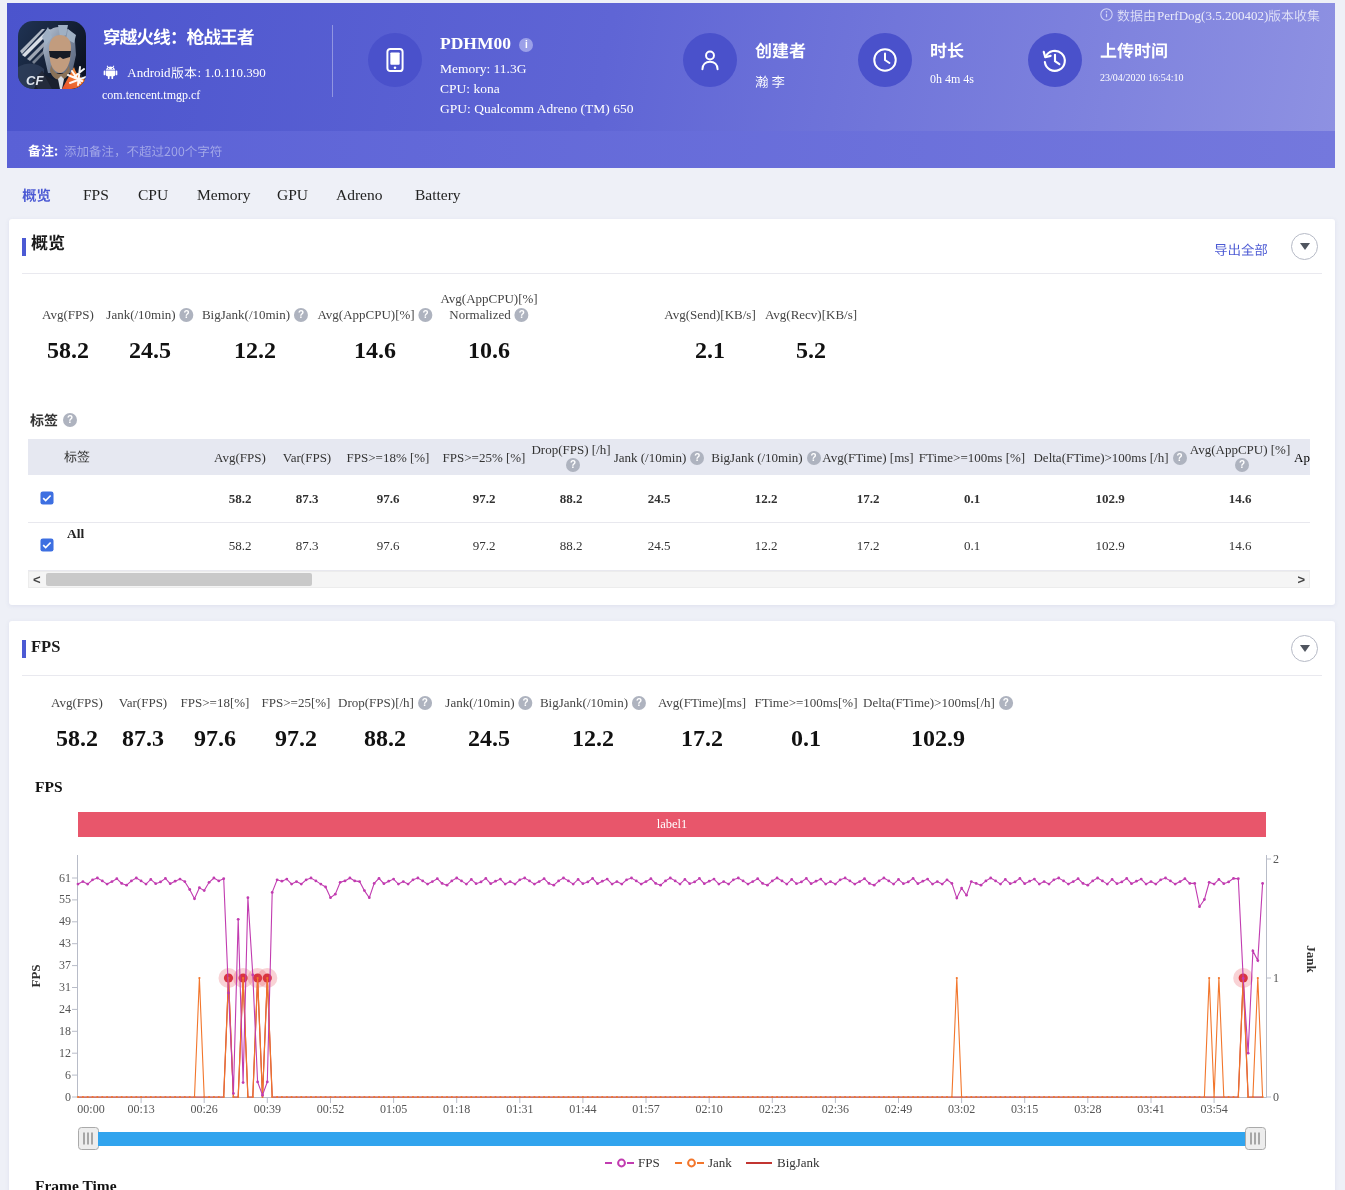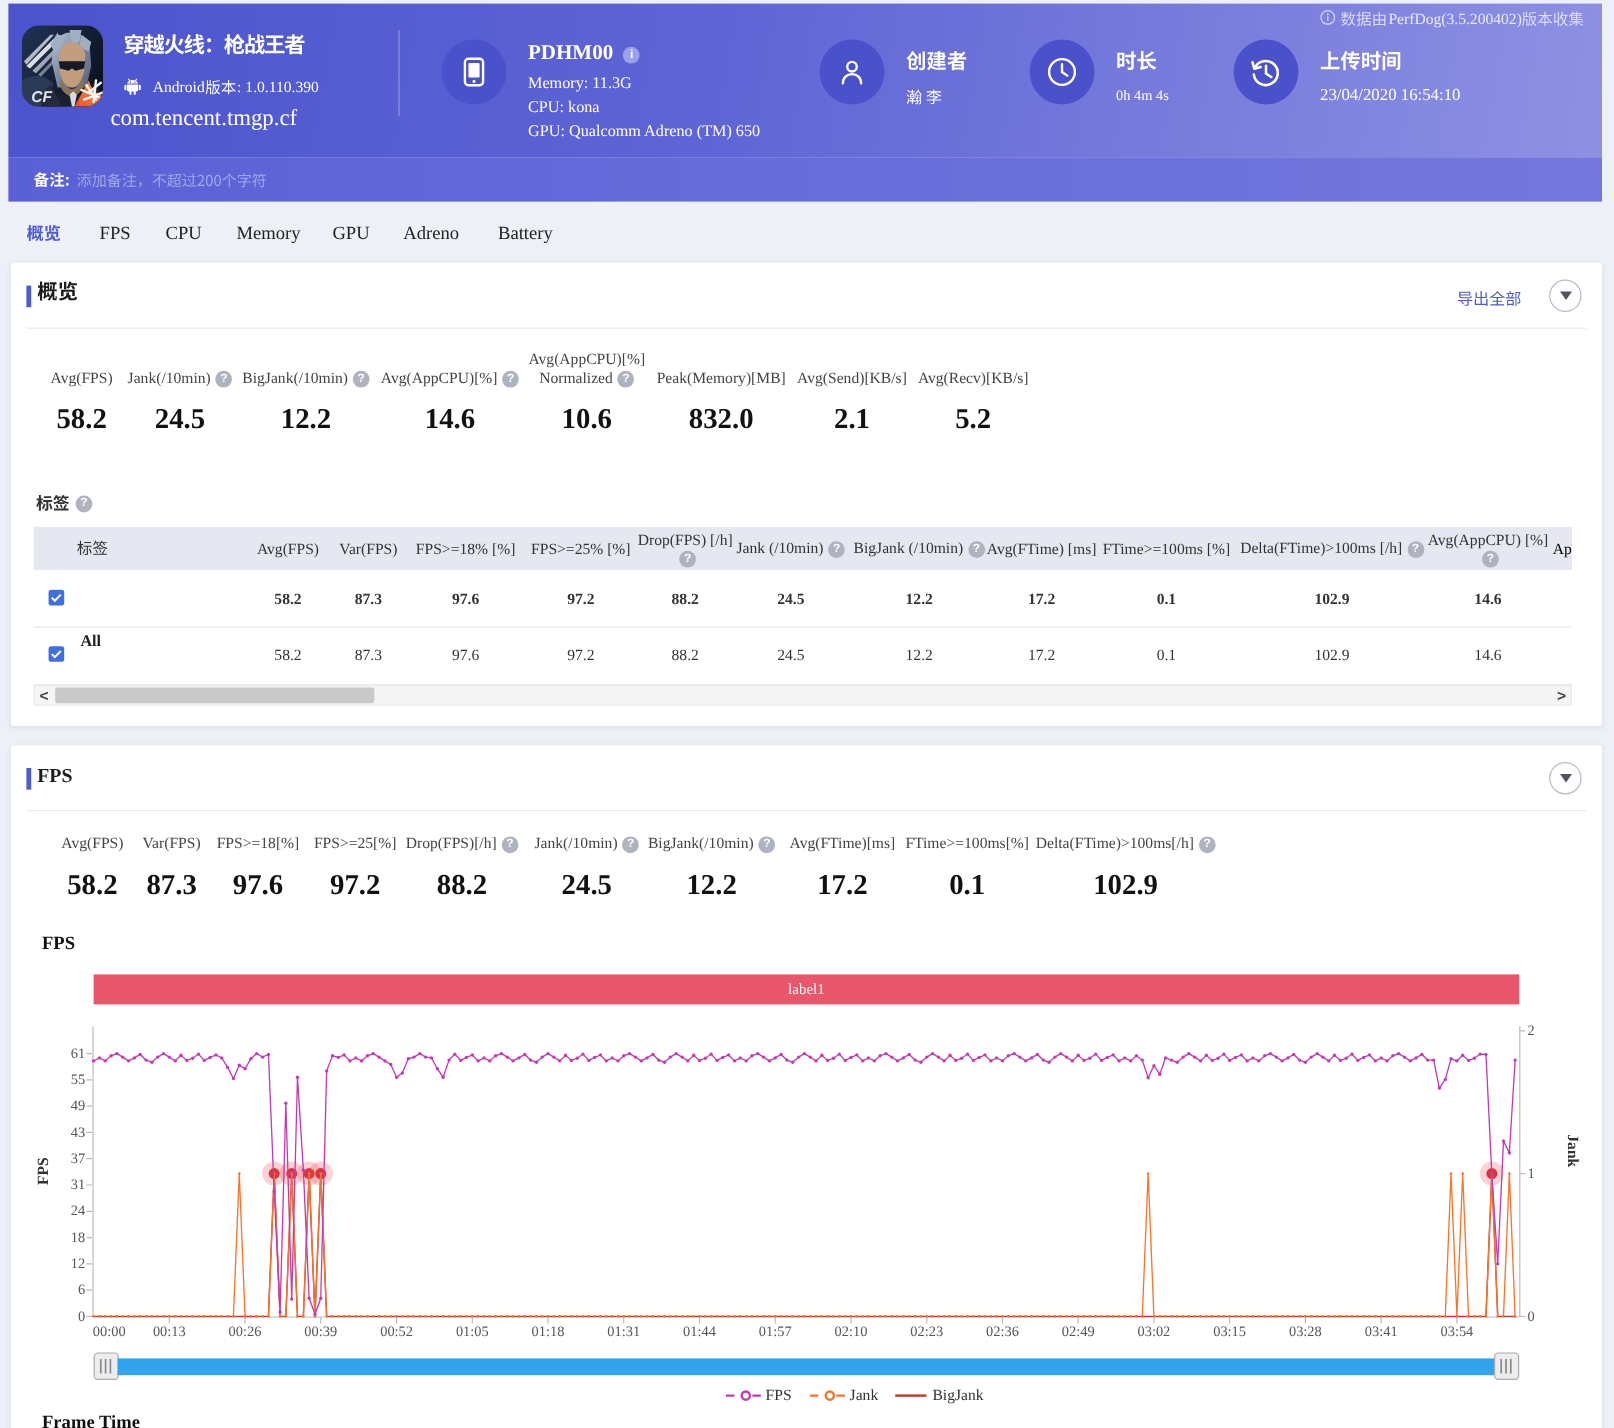--- a/index.html
+++ b/index.html
@@ -88,21 +88,21 @@
  <svg width="15" height="15" viewBox="0 0 16 16" style="vertical-align:-2px">
       <g fill="#fff">
         <path d="M4.8 1.6l1 1.7a5 5 0 0 1 4.4 0l1-1.7.9.5-1 1.6A5 5 0 0 1 13 6H3a5 5 0 0 1 1.9-2.3L3.9 2.1zM6 4.2a.6.6 0 1 0 .1 1.2A.6.6 0 0 0 6 4.2zm4 0a.6.6 0 1 0 .1 1.2.6.6 0 0 0-.1-1.2z"></path>
         <path d="M3 6.8h10v4.7a1.5 1.5 0 0 1-1.5 1.5h-.7v2.3a.9.9 0 0 1-1.8 0V13H7v2.3a.9.9 0 0 1-1.8 0V13h-.7A1.5 1.5 0 0 1 3 11.5z"></path>
         <path d="M1.6 7a.9.9 0 0 1 .9.9v3.2a.9.9 0 0 1-1.8 0V7.9A.9.9 0 0 1 1.6 7zm12.8 0a.9.9 0 0 1 .9.9v3.2a.9.9 0 0 1-1.8 0V7.9a.9.9 0 0 1 .9-.9z"></path>
       </g>
     </svg>
  <span style="margin-left:6px">Android<svg style="vertical-align:-3.7px" width="27" height="15" viewBox="0 -11.4 27 14.6">
         <path fill="#fff" d="M1.4 -10.7V-5.5C1.4 -3.5 1.2 -1.2 0.4 0.5C0.6 0.6 0.9 0.9 1.1 1.1C1.9 -0.3 2.1 -2 2.2 -3.7H4V1H4.9V-4.6H2.2L2.3 -5.5V-6.4H5.7V-7.3H4.6V-10.9H3.7V-7.3H2.3V-10.7ZM11.1 -6.2C10.8 -4.7 10.3 -3.5 9.7 -2.4C9 -3.5 8.6 -4.8 8.3 -6.2ZM6.3 -10V-5.6C6.3 -3.6 6.2 -1.2 5.2 0.6C5.4 0.7 5.8 0.9 5.9 1.1C7.1 -0.8 7.2 -3.4 7.2 -5.6V-6.2H7.5C7.8 -4.5 8.3 -2.9 9.1 -1.7C8.4 -0.8 7.6 -0.1 6.7 0.3C6.9 0.5 7.1 0.8 7.3 1.1C8.2 0.6 9 -0 9.6 -0.8C10.3 -0 11 0.6 11.9 1.1C12 0.8 12.3 0.5 12.5 0.3C11.6 -0.1 10.8 -0.8 10.2 -1.6C11.1 -3 11.8 -4.7 12.1 -7L11.5 -7.2L11.4 -7.1H7.2V-9.3C9 -9.4 10.9 -9.6 12.3 -10L11.7 -10.8C10.4 -10.5 8.2 -10.2 6.3 -10Z M19 -10.9V-8.2H13.8V-7.2H17.8C16.8 -5 15.2 -2.9 13.5 -1.8C13.7 -1.6 14 -1.3 14.2 -1C16.1 -2.3 17.8 -4.6 18.8 -7.2H19V-2.4H15.9V-1.4H19V1H20V-1.4H23V-2.4H20V-7.2H20.2C21.2 -4.6 22.9 -2.3 24.8 -1.1C25 -1.3 25.3 -1.7 25.5 -1.9C23.7 -2.9 22.1 -5 21.2 -7.2H25.2V-8.2H20V-10.9Z"></path>
       </svg>: 1.0.110.390</span></div>
-<div class="ht" style="left:92px;top:88px;font-size:19px">com.tencent.tmgp.cf</div>
+<div class="ht" style="left:102px;top:88px;font-size:12px">com.tencent.tmgp.cf</div>
 <div class="vdiv" style="left:332px"></div>
 
 <div class="circ" style="left:368px;top:33px"></div>
 <svg style="position:absolute;left:381px;top:46px" width="28" height="28" viewBox="0 0 24 24">
     <rect x="5.5" y="2.5" width="13" height="19" rx="2.5" fill="none" stroke="#fff" stroke-width="1.7"></rect>
     <rect x="8" y="5.5" width="8" height="10.5" rx="0.8" fill="#fff"></rect>
     <circle cx="12" cy="18.7" r="1.1" fill="#fff"></circle>
   </svg>
 <div class="ht" style="left:440px;top:33px;font-weight:bold;font-size:17.5px;font-family:'Liberation Serif',serif">PDHM00 <span class="q" style="background:#9ba0e8">i</span></div>
 <div class="ht" style="left:440px;top:61px;font-size:13.5px">Memory: 11.3G</div>
@@ -133,21 +133,21 @@
 
 <div class="circ" style="left:1028px;top:33px"></div>
 <svg style="position:absolute;left:1040px;top:45px" width="30" height="30" viewBox="0 0 24 24">
     <path d="M4.5 9.5a8 8 0 1 1-0.6 4.2" fill="none" stroke="#fff" stroke-width="1.7" stroke-linecap="round"></path>
     <path d="M3 5.5l1.2 4.3 4.3-1.1" fill="none" stroke="#fff" stroke-width="1.7" stroke-linecap="round" stroke-linejoin="round"></path>
     <path d="M12 7.8V13l3.5 2.3" fill="none" stroke="#fff" stroke-width="1.7" stroke-linecap="round"></path>
   </svg>
 <div class="ht" style="left:1100px;top:42px"><svg style="vertical-align:-4.7px" width="69" height="19" viewBox="0 -15 69 19">
       <path fill="#fff" d="M6.9 -14.2V-1.4H0.7V0.7H16.3V-1.4H9V-7.3H15.1V-9.3H9V-14.2Z M21.1 -14.4C20.2 -12 18.8 -9.5 17.2 -8C17.5 -7.5 18.1 -6.4 18.3 -5.9C18.6 -6.2 19 -6.7 19.4 -7.1V1.5H21.4V-10.2C22 -11.4 22.6 -12.6 23 -13.8ZM24.6 -2C26.3 -0.9 28.4 0.6 29.3 1.6L30.8 0C30.4 -0.4 29.8 -0.8 29.1 -1.3C30.4 -2.6 31.8 -4.1 32.9 -5.3L31.5 -6.2L31.2 -6.1H26.3L26.7 -7.6H33.4V-9.5H27.2L27.6 -10.8H32.5V-12.6H28L28.4 -14L26.3 -14.3L26 -12.6H23V-10.8H25.5L25.1 -9.5H22V-7.6H24.6C24.3 -6.3 23.9 -5.2 23.6 -4.2H29.3C28.8 -3.6 28.1 -3 27.5 -2.3C27 -2.6 26.5 -2.9 26 -3.2Z M41.8 -7.3C42.6 -6 43.7 -4.4 44.2 -3.4L46 -4.4C45.5 -5.4 44.3 -7 43.5 -8.2ZM39.1 -6.5V-3.5H37V-6.5ZM39.1 -8.3H37V-11.3H39.1ZM35.1 -13.1V-0.3H37V-1.6H41V-13.1ZM46.7 -14.3V-11.3H41.6V-9.3H46.7V-1.2C46.7 -0.9 46.6 -0.7 46.2 -0.7C45.8 -0.7 44.6 -0.7 43.4 -0.8C43.7 -0.2 44 0.7 44.1 1.3C45.8 1.3 47 1.2 47.7 0.9C48.5 0.6 48.8 0 48.8 -1.2V-9.3H50.5V-11.3H48.8V-14.3Z M52.2 -10.4V1.5H54.3V-10.4ZM52.4 -13.3C53.2 -12.5 54.1 -11.4 54.5 -10.7L56.2 -11.8C55.8 -12.5 54.8 -13.6 54.1 -14.3ZM57.9 -4.8H61.1V-3.2H57.9ZM57.9 -8H61.1V-6.4H57.9ZM56 -9.7V-1.5H63.1V-9.7ZM56.8 -13.6V-11.7H64.8V-0.7C64.8 -0.5 64.8 -0.4 64.5 -0.4C64.4 -0.4 63.7 -0.4 63.2 -0.4C63.4 0.1 63.7 0.9 63.8 1.4C64.8 1.4 65.6 1.4 66.2 1.1C66.8 0.7 66.9 0.3 66.9 -0.7V-13.6Z"></path>
     </svg></div>
-<div class="ht" style="left:1100px;top:72px;font-size:14px">23/04/2020 16:54:10</div>
+<div class="ht" style="left:1100px;top:72px;font-size:10px">23/04/2020 16:54:10</div>
 
 <div class="ht" style="left:1100px;top:8px;font-size:13px;opacity:0.9">
 <svg width="13" height="13" viewBox="0 0 16 16" style="vertical-align:-1px;margin-right:4px">
       <circle cx="8" cy="8" r="7" fill="none" stroke="#dcdefa" stroke-width="1.3"></circle>
       <path d="M8 7v4.4" stroke="#dcdefa" stroke-width="1.5"></path>
       <circle cx="8" cy="4.7" r="1" fill="#dcdefa"></circle>
     </svg><svg style="vertical-align:-3.7px" width="40" height="15" viewBox="0 -11.4 40 14.6">
       <path fill="#fff" fill-opacity="0.8" d="M5.8 -10.7C5.5 -10.2 5.1 -9.4 4.8 -8.9L5.4 -8.6C5.8 -9.1 6.2 -9.7 6.6 -10.3ZM1.1 -10.3C1.5 -9.8 1.8 -9 1.9 -8.6L2.7 -8.9C2.6 -9.4 2.2 -10.1 1.9 -10.6ZM5.3 -3.4C5 -2.7 4.6 -2.1 4.1 -1.6C3.6 -1.9 3.1 -2.1 2.6 -2.3C2.8 -2.7 3 -3 3.2 -3.4ZM1.4 -2C2.1 -1.7 2.8 -1.4 3.4 -1.1C2.6 -0.5 1.6 -0.1 0.5 0.2C0.7 0.4 0.9 0.7 1 0.9C2.2 0.6 3.3 0.1 4.2 -0.7C4.7 -0.4 5.1 -0.1 5.4 0.1L6 -0.6C5.7 -0.8 5.3 -1 4.9 -1.2C5.6 -2 6.1 -2.9 6.4 -4L5.9 -4.2L5.7 -4.2H3.6L3.9 -4.9L3 -5C2.9 -4.8 2.8 -4.5 2.7 -4.2H0.9V-3.4H2.3C2 -2.9 1.7 -2.4 1.4 -2ZM3.3 -10.9V-8.5H0.7V-7.7H3C2.4 -6.9 1.4 -6 0.5 -5.7C0.7 -5.5 0.9 -5.1 1 -4.9C1.8 -5.3 2.7 -6.1 3.3 -6.8V-5.3H4.3V-7C4.9 -6.6 5.7 -6 6 -5.7L6.5 -6.4C6.2 -6.6 5.1 -7.3 4.4 -7.7H6.9V-8.5H4.3V-10.9ZM8.2 -10.8C7.9 -8.5 7.3 -6.3 6.3 -5C6.5 -4.8 6.8 -4.5 7 -4.4C7.3 -4.9 7.6 -5.4 7.9 -6.1C8.2 -4.8 8.5 -3.6 9 -2.6C8.3 -1.4 7.3 -0.4 5.9 0.3C6 0.5 6.3 0.9 6.4 1.1C7.7 0.4 8.7 -0.5 9.5 -1.7C10.2 -0.6 11 0.3 12 0.9C12.1 0.7 12.4 0.3 12.6 0.2C11.5 -0.4 10.7 -1.4 10 -2.6C10.7 -3.9 11.2 -5.5 11.4 -7.5H12.3V-8.4H8.6C8.8 -9.1 9 -9.9 9.1 -10.7ZM10.5 -7.5C10.3 -6 10 -4.7 9.5 -3.6C9 -4.8 8.7 -6.1 8.4 -7.5Z M19.3 -3.1V1.1H20.1V0.5H24.2V1H25.1V-3.1H22.5V-4.7H25.5V-5.6H22.5V-7H25V-10.3H18.1V-6.4C18.1 -4.4 18 -1.5 16.7 0.5C16.9 0.6 17.3 0.9 17.5 1C18.6 -0.6 18.9 -2.8 19 -4.7H21.6V-3.1ZM19.1 -9.5H24.1V-7.8H19.1ZM19.1 -7H21.6V-5.6H19.1L19.1 -6.4ZM20.1 -0.3V-2.3H24.2V-0.3ZM15.2 -10.9V-8.3H13.5V-7.4H15.2V-4.5C14.5 -4.3 13.9 -4.1 13.4 -4L13.6 -3.1L15.2 -3.5V-0.2C15.2 0.0 15.1 0.1 14.9 0.1C14.8 0.1 14.3 0.1 13.7 0.1C13.8 0.3 14 0.7 14 0.9C14.8 1 15.3 0.9 15.6 0.8C16 0.6 16.1 0.4 16.1 -0.2V-3.8L17.6 -4.3L17.4 -5.2L16.1 -4.8V-7.4H17.6V-8.3H16.1V-10.9Z M28.5 -3.6H32V-0.7H28.5ZM36.5 -3.6V-0.7H33V-3.6ZM28.5 -4.6V-7.4H32V-4.6ZM36.5 -4.6H33V-7.4H36.5ZM32 -10.9V-8.4H27.5V1H28.5V0.2H36.5V1H37.5V-8.4H33V-10.9Z"></path>
     </svg><span style="opacity:0.92">PerfDog(3.5.200402)</span><svg style="vertical-align:-3.7px" width="53" height="15" viewBox="0 -11.4 53 14.6">
       <path fill="#fff" fill-opacity="0.8" d="M1.4 -10.7V-5.5C1.4 -3.5 1.2 -1.2 0.4 0.5C0.6 0.6 0.9 0.9 1.1 1.1C1.9 -0.3 2.1 -2 2.2 -3.7H4V1H4.9V-4.6H2.2L2.3 -5.5V-6.4H5.7V-7.3H4.6V-10.9H3.7V-7.3H2.3V-10.7ZM11.1 -6.2C10.8 -4.7 10.3 -3.5 9.7 -2.4C9 -3.5 8.6 -4.8 8.3 -6.2ZM6.3 -10V-5.6C6.3 -3.6 6.2 -1.2 5.2 0.6C5.4 0.7 5.8 0.9 5.9 1.1C7.1 -0.8 7.2 -3.4 7.2 -5.6V-6.2H7.5C7.8 -4.5 8.3 -2.9 9.1 -1.7C8.4 -0.8 7.6 -0.1 6.7 0.3C6.9 0.5 7.1 0.8 7.3 1.1C8.2 0.6 9 -0 9.6 -0.8C10.3 -0 11 0.6 11.9 1.1C12 0.8 12.3 0.5 12.5 0.3C11.6 -0.1 10.8 -0.8 10.2 -1.6C11.1 -3 11.8 -4.7 12.1 -7L11.5 -7.2L11.4 -7.1H7.2V-9.3C9 -9.4 10.9 -9.6 12.3 -10L11.7 -10.8C10.4 -10.5 8.2 -10.2 6.3 -10Z M19 -10.9V-8.2H13.8V-7.2H17.8C16.8 -5 15.2 -2.9 13.5 -1.8C13.7 -1.6 14 -1.3 14.2 -1C16.1 -2.3 17.8 -4.6 18.8 -7.2H19V-2.4H15.9V-1.4H19V1H20V-1.4H23V-2.4H20V-7.2H20.2C21.2 -4.6 22.9 -2.3 24.8 -1.1C25 -1.3 25.3 -1.7 25.5 -1.9C23.7 -2.9 22.1 -5 21.2 -7.2H25.2V-8.2H20V-10.9Z M33.6 -7.5H36.5C36.2 -5.8 35.8 -4.4 35.1 -3.2C34.5 -4.4 33.9 -5.8 33.6 -7.3ZM33.5 -10.9C33.1 -8.7 32.4 -6.5 31.3 -5.2C31.5 -5 31.9 -4.6 32 -4.4C32.4 -4.9 32.7 -5.4 33.1 -6.1C33.5 -4.7 34 -3.4 34.6 -2.3C33.9 -1.2 32.9 -0.4 31.5 0.2C31.7 0.5 32.1 0.9 32.2 1.1C33.4 0.4 34.4 -0.5 35.2 -1.5C35.9 -0.4 36.8 0.4 37.9 1C38 0.7 38.3 0.4 38.5 0.2C37.4 -0.4 36.5 -1.2 35.7 -2.3C36.5 -3.7 37.1 -5.4 37.5 -7.5H38.4V-8.4H33.9C34.2 -9.1 34.4 -9.9 34.5 -10.8ZM27.2 -1.3C27.4 -1.5 27.8 -1.7 30.2 -2.6V1.1H31.2V-10.7H30.2V-3.5L28.2 -2.8V-9.5H27.2V-3.1C27.2 -2.6 27 -2.3 26.8 -2.2C26.9 -2 27.1 -1.5 27.2 -1.3Z M45 -3.8V-2.9H39.7V-2.1H44.1C42.9 -1.2 41 -0.3 39.4 0.1C39.6 0.3 39.9 0.7 40 0.9C41.7 0.4 43.6 -0.6 45 -1.8V1H46V-1.8C47.3 -0.7 49.3 0.3 51 0.8C51.1 0.5 51.4 0.2 51.6 -0C50 -0.4 48.1 -1.2 46.9 -2.1H51.3V-2.9H46V-3.8ZM45.4 -7.2V-6.3H42.2V-7.2ZM45.1 -10.7C45.3 -10.4 45.5 -9.9 45.7 -9.5H42.7C43 -9.9 43.2 -10.4 43.5 -10.8L42.4 -10.9C41.9 -9.8 40.8 -8.3 39.4 -7.3C39.6 -7.1 39.9 -6.8 40.1 -6.6C40.5 -7 40.9 -7.3 41.2 -7.7V-3.5H42.2V-3.9H50.9V-4.7H46.3V-5.6H50V-6.3H46.3V-7.2H50V-7.9H46.3V-8.7H50.5V-9.5H46.7C46.5 -10 46.2 -10.5 45.9 -11ZM45.4 -7.9H42.2V-8.7H45.4ZM45.4 -5.6V-4.7H42.2V-5.6Z"></path>
@@ -198,26 +198,20 @@
         <div class="sl">
           <span>Avg(AppCPU)[%]<span class="q">?</span></span>
         </div>
         <div class="sv">14.6</div>
       </div>
       <div class="st" style="left:480px">
         <div class="sl">
           <span>Avg(AppCPU)[%]<br>Normalized<span class="q">?</span></span>
         </div>
         <div class="sv">10.6</div>
-      </div>
-      <div class="st" style="left:592px">
-        <div class="sl">
-          <span>Peak(Memory)[MB]</span>
-        </div>
-        <div class="sv">832.0</div>
       </div>
       <div class="st" style="left:701px">
         <div class="sl">
           <span>Avg(Send)[KB/s]</span>
         </div>
         <div class="sv">2.1</div>
       </div>
       <div class="st" style="left:802px">
         <div class="sl">
           <span>Avg(Recv)[KB/s]</span>

